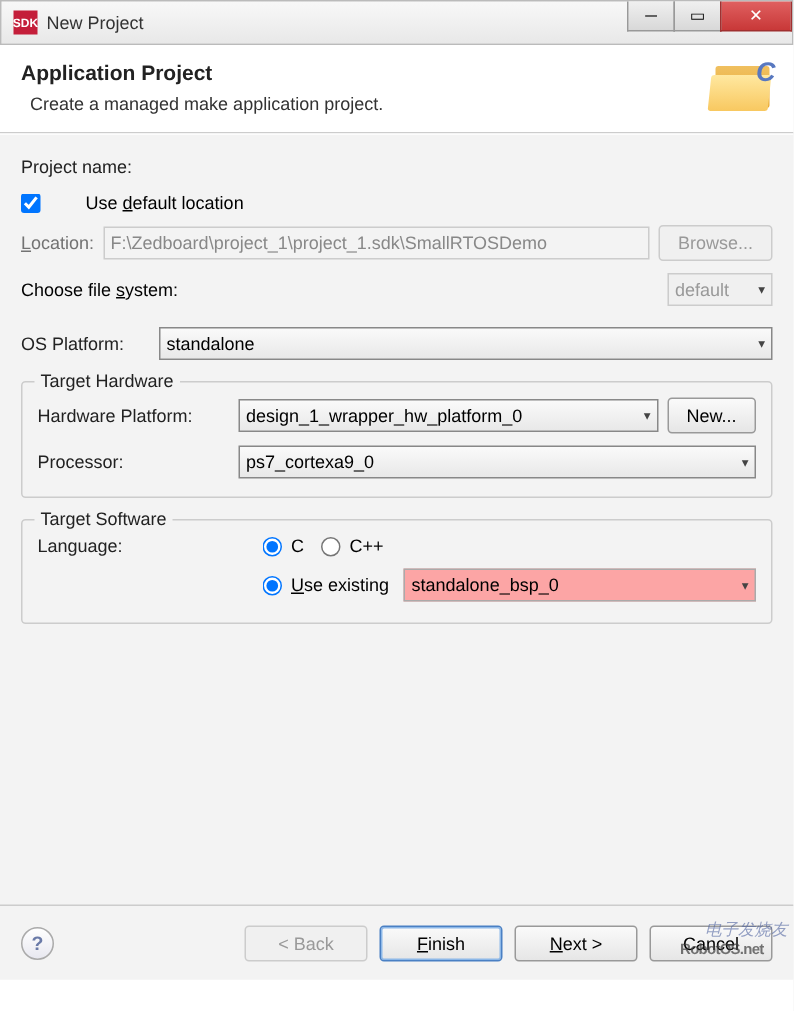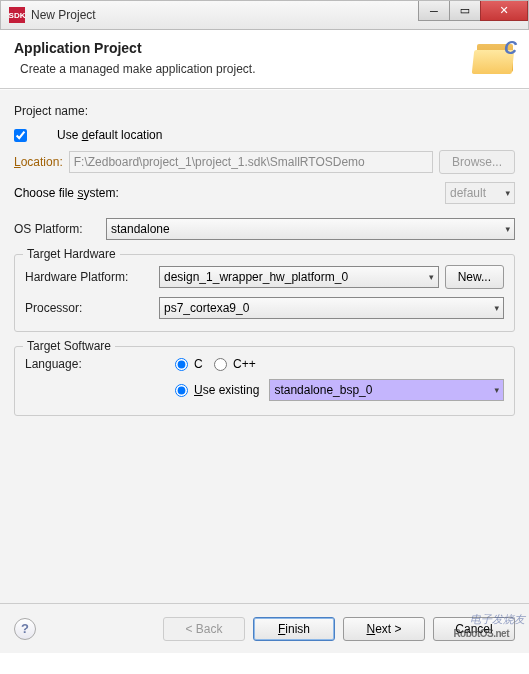--- a/index.html
+++ b/index.html
@@ -18,35 +18,35 @@
   .banner-icon { position: absolute; right: 12px; top: 8px; width: 46px; height: 40px; }
   .folder-back { position: absolute; left: 6px; top: 6px; width: 36px; height: 28px; background: linear-gradient(#f0c060,#e8a830); border-radius: 2px; }
   .folder-front { position: absolute; left: 2px; top: 12px; width: 40px; height: 24px; background: linear-gradient(#ffe8a0,#f8c860); border-radius: 2px; transform: skewX(-6deg); }
   .folder-c { position: absolute; right: 0; top: 0; font-style: italic; font-weight: bold; color: #5878c0; font-size: 18px; }
   
   .content { padding: 14px 14px 0 14px; background: #f3f3f3; border-top: 1px solid #fcfcfc; height: 564px; position: relative; }
   .innerbg { background: #f3f3f3; }
   
   .row { display: flex; align-items: center; margin-bottom: 8px; }
   .row label { margin-right: 6px; color: #222; }
-  .row label.disabled { color: #a16207; }
+  .row label.disabled { color: #737373; }
   .text-input { flex: 1; height: 22px; border: 1px solid #aaa; padding: 2px 4px; background: #fff; font-family: inherit; font-size: 12px; }
   .text-input.disabled { background: #f3f3f3; color: #888; border-color: #ccc; }
   
   .checkbox-row { display: flex; align-items: center; margin: 10px 0 8px; gap: 24px; }
   .checkbox-row input { margin-right: 6px; }
   .underline { text-decoration: underline; }
   
   .btn { height: 24px; border: 1px solid #999; background: linear-gradient(#fafafa,#e6e6e6); border-radius: 3px; padding: 0 12px; font-family: inherit; font-size: 12px; cursor: pointer; }
   .btn.disabled { color: #999; border-color: #ccc; background: #f0f0f0; }
   .btn.default { border: 1px solid #4a80c4; box-shadow: 0 0 0 1px #8db8e8 inset; }
   
   .dropdown { flex: 1; height: 22px; border: 1px solid #888; background: linear-gradient(#fafafa,#e8e8e8); display: flex; align-items: center; padding: 0 4px; position: relative; font-size: 12px; }
   .dropdown .arrow { position: absolute; right: 4px; font-size: 9px; color: #444; }
-  .dropdown.flat { background: #c4b5fd; border: 1px solid #aaa; align-items: center; }
+  .dropdown.flat { background: #fca5a5; border: 1px solid #aaa; align-items: center; }
   .dropdown.disabled { color: #999; border-color: #ccc; background: #f0f0f0; }
   
   .fieldset { border: 1px solid #ccc; border-radius: 3px; padding: 10px 10px 12px; margin-top: 14px; position: relative; }
   .fieldset-legend { position: absolute; top: -8px; left: 8px; background: #f3f3f3; padding: 0 4px; font-size: 12px; color: #222; }
   
   .grid-row { display: flex; align-items: center; margin-bottom: 8px; }
   .grid-label { width: 134px; color: #222; }
   
   .radio-group { display: flex; align-items: center; gap: 4px; }
   .radio-group input { margin-right: 2px; }

